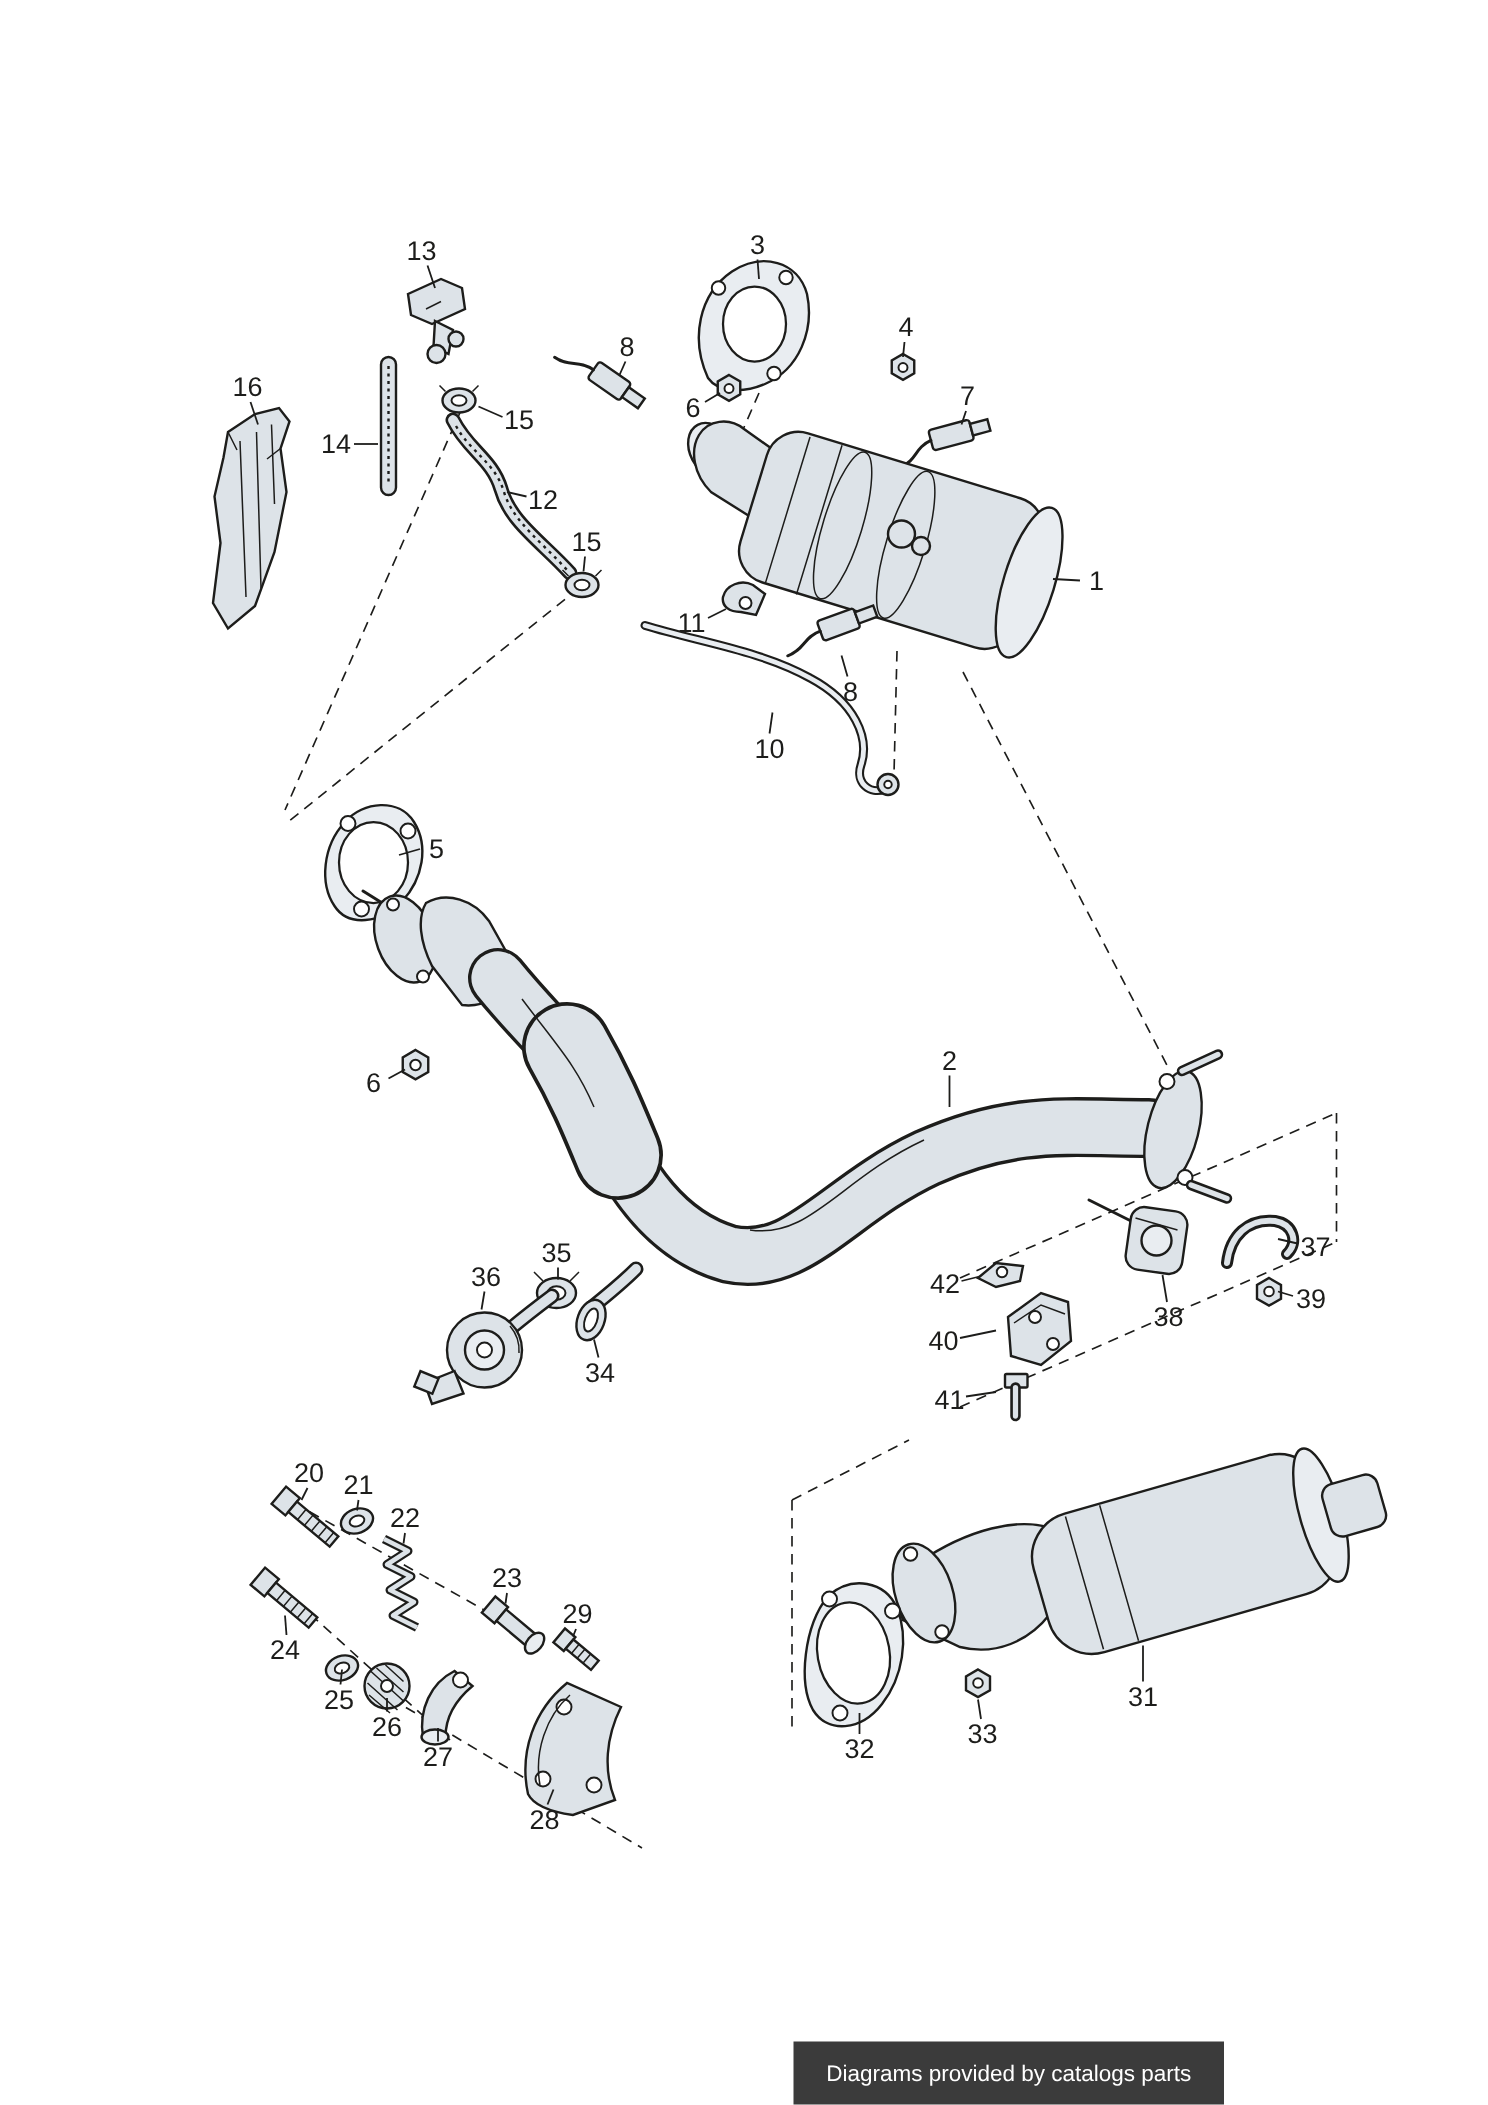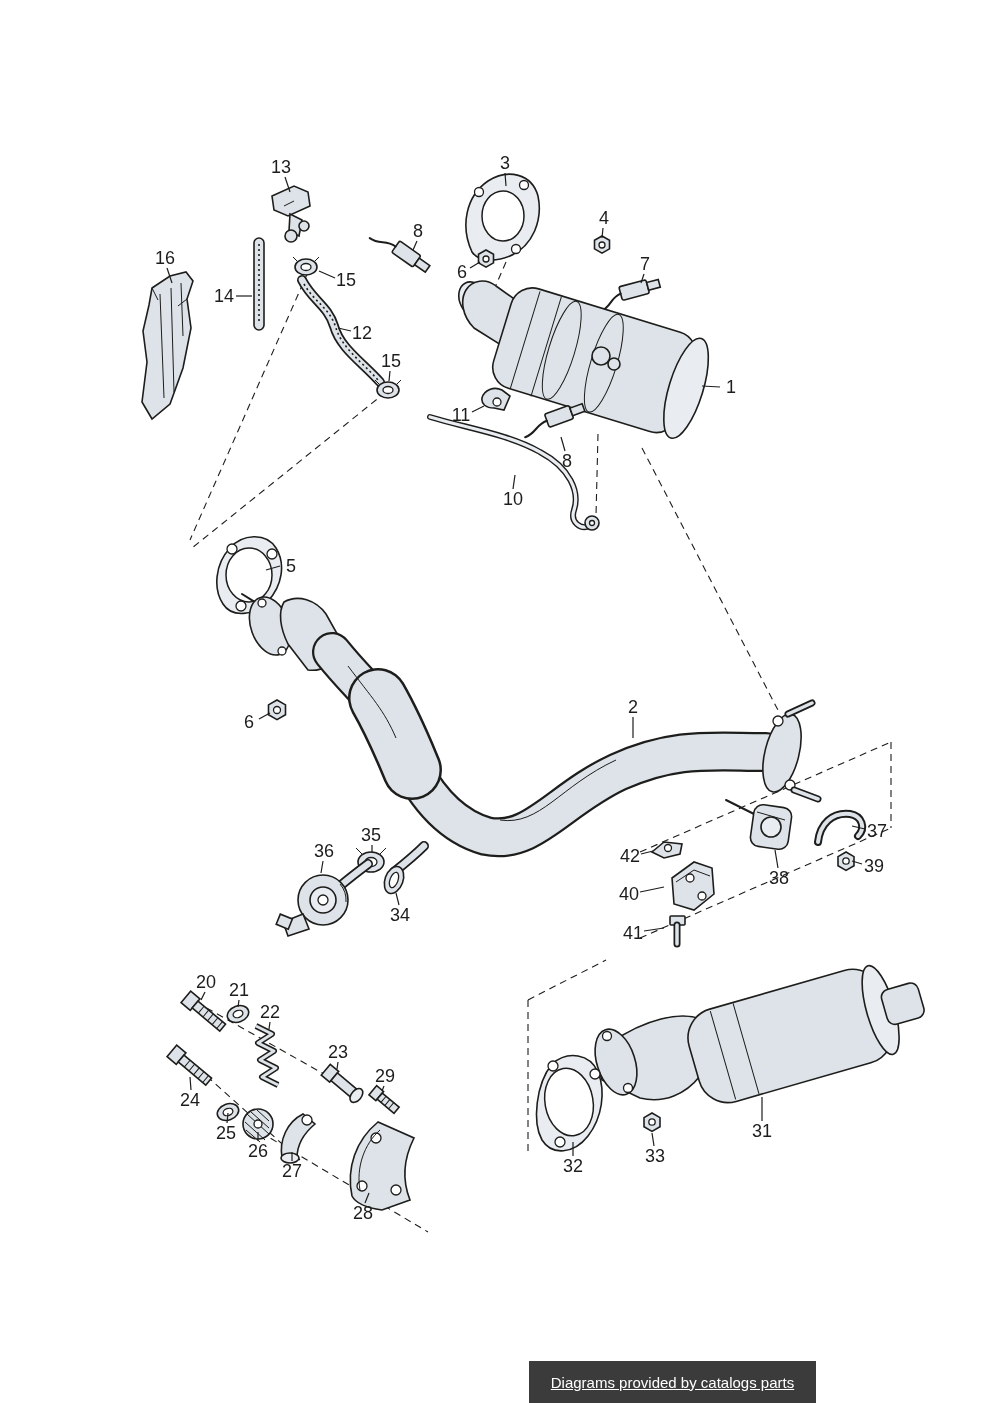--- a/index.html
+++ b/index.html
@@ -35,21 +35,21 @@
   .coil-outer{fill:none;stroke:var(--line);stroke-width:6;stroke-linejoin:round;}
   .coil-inner{fill:none;stroke:var(--fill);stroke-width:3;stroke-linejoin:round;}
   .thread{stroke:var(--line);stroke-width:1;}
   .shaft-outer{stroke:var(--line);stroke-width:7;stroke-linecap:round;}
   .shaft-inner{stroke:var(--fill);stroke-width:3.5;stroke-linecap:round;}
   .leader{stroke:var(--line);stroke-width:1.2;}
   .callout{font-family:"Liberation Sans",sans-serif;font-size:18px;fill:var(--line);text-anchor:middle;}
 
   .footer{position:absolute;right:0;bottom:0;width:287px;height:42px;
           display:flex;align-items:center;justify-content:center;
-          background:#3b3b3b;color:#ffffff;font-size:15px;text-decoration:underline;}
+          background:#3b3b3b;color:#ffffff;font-size:15px;}
 </style>
 </head>
 <body>
 
 <div class="page">
 
 <svg class="diagram-svg" viewBox="0 0 992 1403" xmlns="http://www.w3.org/2000/svg">
 
   <g class="dashes">
     <path d="M308,272 L190,540"></path>

